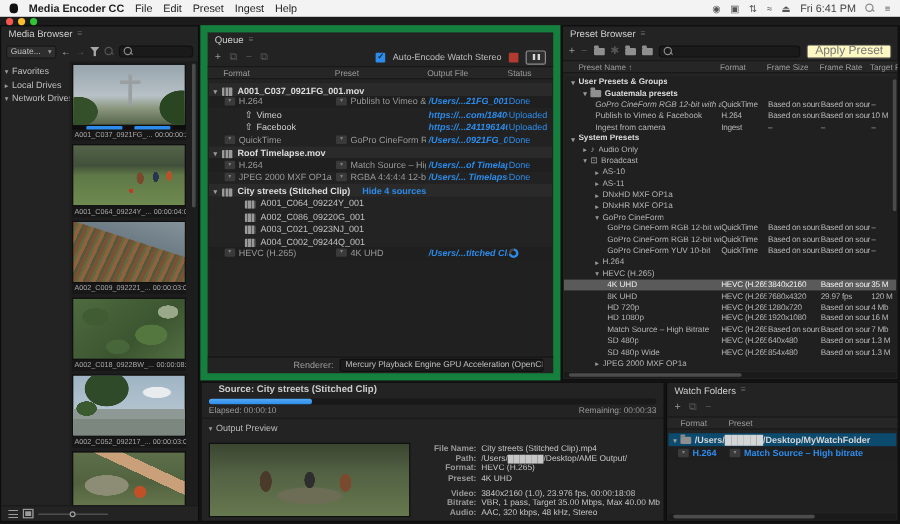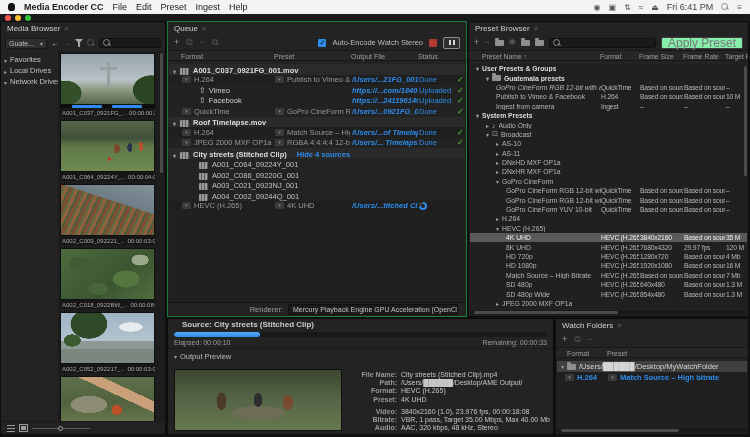--- a/index.html
+++ b/index.html
@@ -24,21 +24,21 @@
   .chrome { position:absolute; top:14px; left:0; width:100%; height:7px; background:#1b1b1b; }
   .lights { position:absolute; top:15px; left:5px; display:flex; gap:4px; z-index:10; }
   .light { width:6px; height:6px; border-radius:50%; }
   .light.r { background:#f4574e; } .light.y { background:#f9bd2e; } .light.g { background:#32c339; }
 
   
   .panel { position:absolute; background:#232323; border:1px solid #0c0c0c; overflow:hidden; }
   .phead { height:13px; display:flex; align-items:center; gap:4px; padding:0 6px; font-size:8px; color:#cfcfcf; }
   .pmenu { color:#6f6f6f; font-size:7px; }
   #media    { left:0;   top:21px;  width:166px; height:414px; }
-  #queue    { left:167px; top:21px; width:300px; height:296px; border:1px solid #15803d; }
+  #queue    { left:167px; top:21px; width:300px; height:296px; border:6px solid #15803d; }
   #preset   { left:468px; top:21px; width:281px; height:296px; }
   #encoding { left:167px; top:318px; width:387px; height:117px; }
   #watch    { left:555px; top:318px; width:194px; height:117px; }
 
   
   .chev { color:#9a9a9a; font-size:6px; flex:none; }
   .fold { width:9px; height:6px; background:#8f8f8f; border-radius:1px; position:relative; flex:none; }
   .fold::before { content:""; position:absolute; left:0; top:-2px; width:4px; height:2px; background:#8f8f8f; border-radius:1px 1px 0 0; }
   .clipicon { width:9px; height:7px; flex:none; border-radius:1px;
               background:repeating-linear-gradient(90deg,#9a9a9a 0 2px,#5a5a5a 2px 3px); }
@@ -148,22 +148,22 @@
   .srclink { color:#2d8ceb; margin-left:6px; font-weight:bold; font-size:7.5px; }
   .donut { width:8px; height:8px; border-radius:50%; background:conic-gradient(#2d8ceb 0 72%, #474747 72% 100%); position:relative; }
   .donut::after { content:""; position:absolute; inset:2px; background:#1f1f1f; border-radius:50%; }
   .renderbar { position:absolute; left:0; right:0; bottom:0; height:14px; background:#232323; border-top:1px solid #141414;
                display:flex; align-items:center; justify-content:flex-end; gap:5px; padding:0 8px; font-size:7.5px; color:#9d9d9d; }
   .rendsel { width:170px; height:11px; background:#1b1b1b; border:1px solid #0f0f0f; border-radius:2px;
              display:flex; align-items:center; padding:0 4px; font-size:7px; color:#c0c0c0; white-space:nowrap; overflow:hidden; }
 
   
   .p-toolbar { height:15px; display:flex; align-items:center; gap:5px; padding:0 5px; }
-  .applybtn { height:12px; padding:0 6px; background:#86efac; border:1px solid #3c3c3c; border-radius:2px;
-              color:#787878; font-size:12px; display:flex; align-items:center; flex:none; }
+  .applybtn { height:12px; padding:0 6px; background:#fef9c3; border:1px solid #3c3c3c; border-radius:2px;
+              color:#787878; font-size:10px; display:flex; align-items:center; flex:none; }
   .p-cols { height:11px; position:relative; font-size:6.8px; color:#9d9d9d; background:#262626;
             border-top:1px solid #181818; border-bottom:1px solid #181818; }
   .p-cols span { position:absolute; top:1.5px; white-space:nowrap; }
   .ph1{left:13px;} .ph2{left:131px;} .ph3{left:170px;} .ph4{left:214px;} .ph5{left:256px;}
   .p-rows { position:absolute; top:42px; bottom:7px; left:1px; right:1px; background:#202020; overflow:hidden; }
   .prow { height:9.4px; position:relative; display:flex; align-items:center; gap:3px;
           font-size:6.8px; color:#b5b5b5; white-space:nowrap; }
   .prow.grp { color:#dcdcdc; font-weight:bold; }
   .prow.sel { background:#5a5a5a; color:#efefef; }
   .prow .plabel { overflow:hidden; }
@@ -191,21 +191,21 @@
   .edlabel { width:52px; text-align:right; color:#989898; font-weight:bold; padding-right:4px; flex:none; }
   .edval { color:#c6c6c6; white-space:nowrap; overflow:hidden; }
 
   
   .w-cols { height:11px; position:relative; font-size:7px; color:#9d9d9d; background:#262626;
             border-top:1px solid #181818; border-bottom:1px solid #181818; }
   .w-cols span { position:absolute; top:1.5px; }
   .wh1{left:11px;} .wh2{left:51px;}
   .w-rows { position:absolute; top:42px; bottom:7px; left:1px; right:1px; background:#202020; }
   .wrow { height:11px; display:flex; align-items:center; gap:3px; font-size:7.5px; }
-  .wrow.folder { padding-left:4px; color:#d5d5d5; font-weight:normal; background:#404040; }
+  .wrow.folder { padding-left:4px; color:#d5d5d5; font-weight:bold; background:#0c4a6e; }
   .wrow.preset { padding-left:8px; background:#1f1f1f; }
   .blue { color:#2d8ceb; font-weight:bold; }
   .w-hscroll { position:absolute; bottom:1px; left:1px; right:1px; height:5px; background:#1a1a1a; }
   .w-hthumb { position:absolute; left:4px; top:1px; width:62%; height:3px; background:#4c4c4c; border-radius:2px; }
 </style>
 </head>
 <body>
 
 <div class="menubar">
   <span class="apple"></span>

